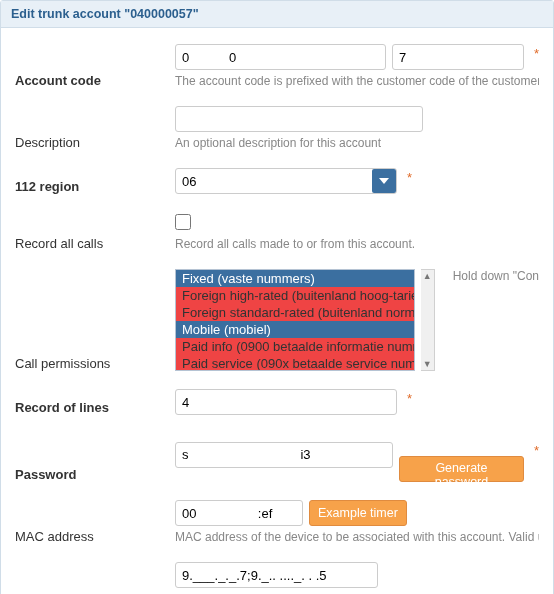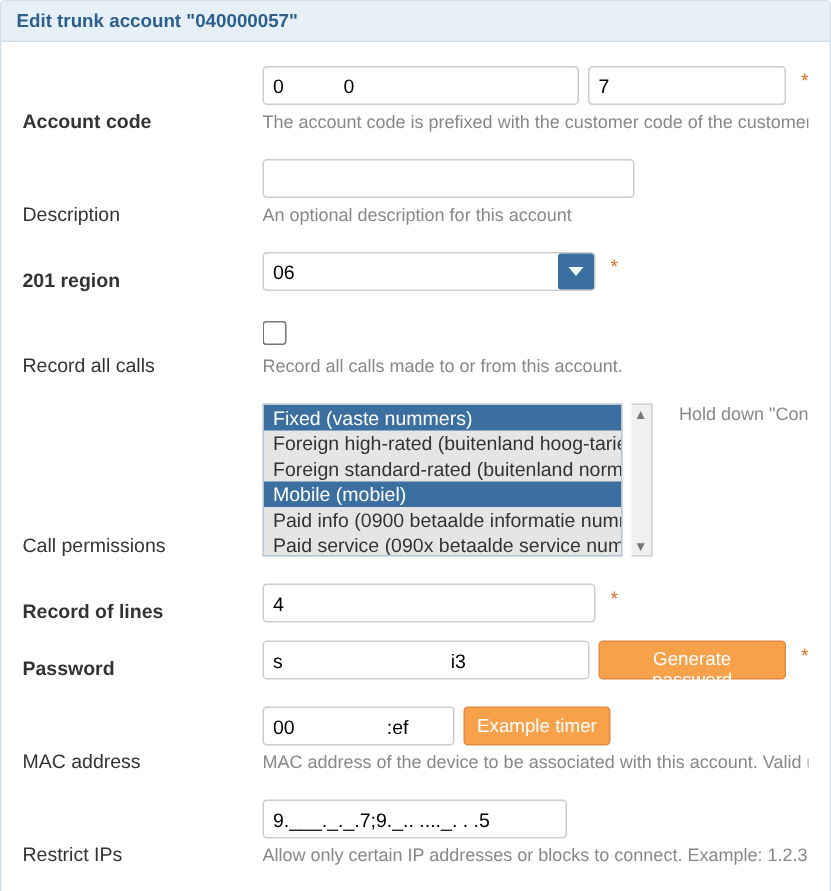--- a/index.html
+++ b/index.html
@@ -76,42 +76,42 @@
   .btn {
     border: 1px solid #e08b3f;
     background: #f7a24a;
     color: #fff;
     font-size: 12.5px;
     padding: 4px 8px;
     border-radius: 3px;
     cursor: pointer;
     height: 26px;
   }
-  .btn.gen { font-weight: normal; }
+  .btn.gen { font-weight: normal; margin-top: 29px; }
   .flexline { display: flex; align-items: center; gap: 6px; flex-wrap: nowrap; }
   
   .acct1 { width: 222px; text-align: left; }
   .acct2 { width: 132px; }
   
   .desc-input { width: 248px; }
   
   .region-wrap { position: relative; width: 222px; display:inline-block; }
   .region-input {
     width: 100%; height: 26px; border:1px solid #b5c3d3; border-radius:3px;
     padding:4px 28px 4px 6px; background:#fff;
   }
   .region-btn {
     position:absolute; right:1px; top:1px; width:24px; height:24px;
     background:#3b6fa0; border-radius:2px; display:flex;
     align-items:center; justify-content:center; color:#fff;
   }
   .region-btn svg { width:10px; height:6px; }
   .perm-list {
     width: 276px; height: 102px; border:1px solid #b5c3d3;
-    background:#e5e5e5; overflow:hidden;
+    background:#ef4444; overflow:hidden;
     font-size:13px;
   }
   .perm-item { padding:1px 6px; color:#333; white-space:nowrap; }
   .perm-item.sel { background:#3b6fa0; color:#fff; }
   .perm-scroll {
     width:16px; height:102px; background:#f0f0f0;
     border:1px solid #d0d0d0; border-left:none;
     display:flex; flex-direction:column; justify-content:space-between;
     align-items:center; font-size:9px; color:#777;
   }
@@ -146,21 +146,21 @@
 
     <div class="row">
       <div class="label-col">Description</div>
       <div class="field-col">
         <input type="text" class="desc-input" value="" style="">
         <div class="help">An optional description for this account</div>
       </div>
     </div>
 
     <div class="row">
-      <div class="label-col req">201 region</div>
+      <div class="label-col req">112 region</div>
       <div class="field-col">
         <div class="flexline">
           <div class="region-wrap">
             <input type="text" class="region-input" value="06" style="">
             <div class="region-btn">
               <svg viewBox="0 0 10 6">
                   <path d="M0 0 L10 0 L5 6 Z" fill="#fff"></path>
                 </svg>
             </div>
           </div>

